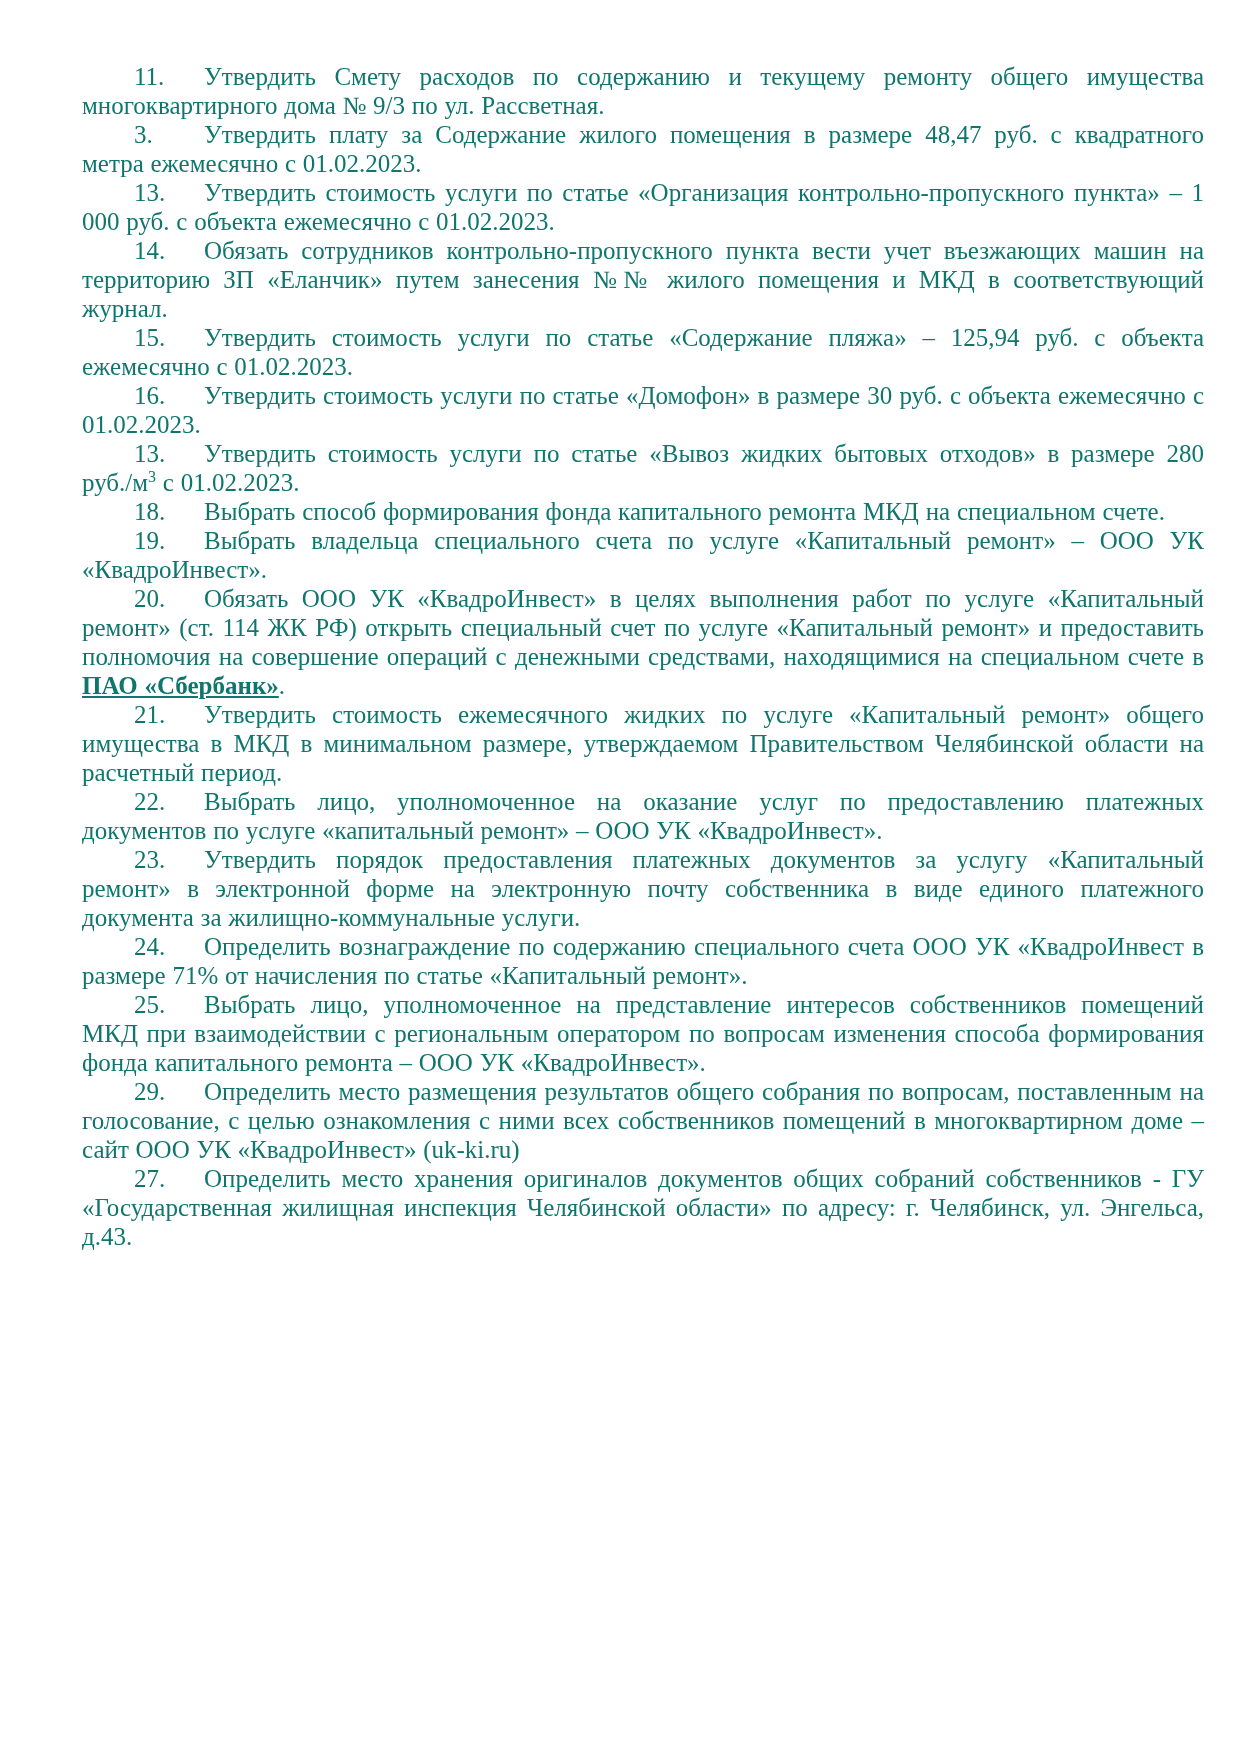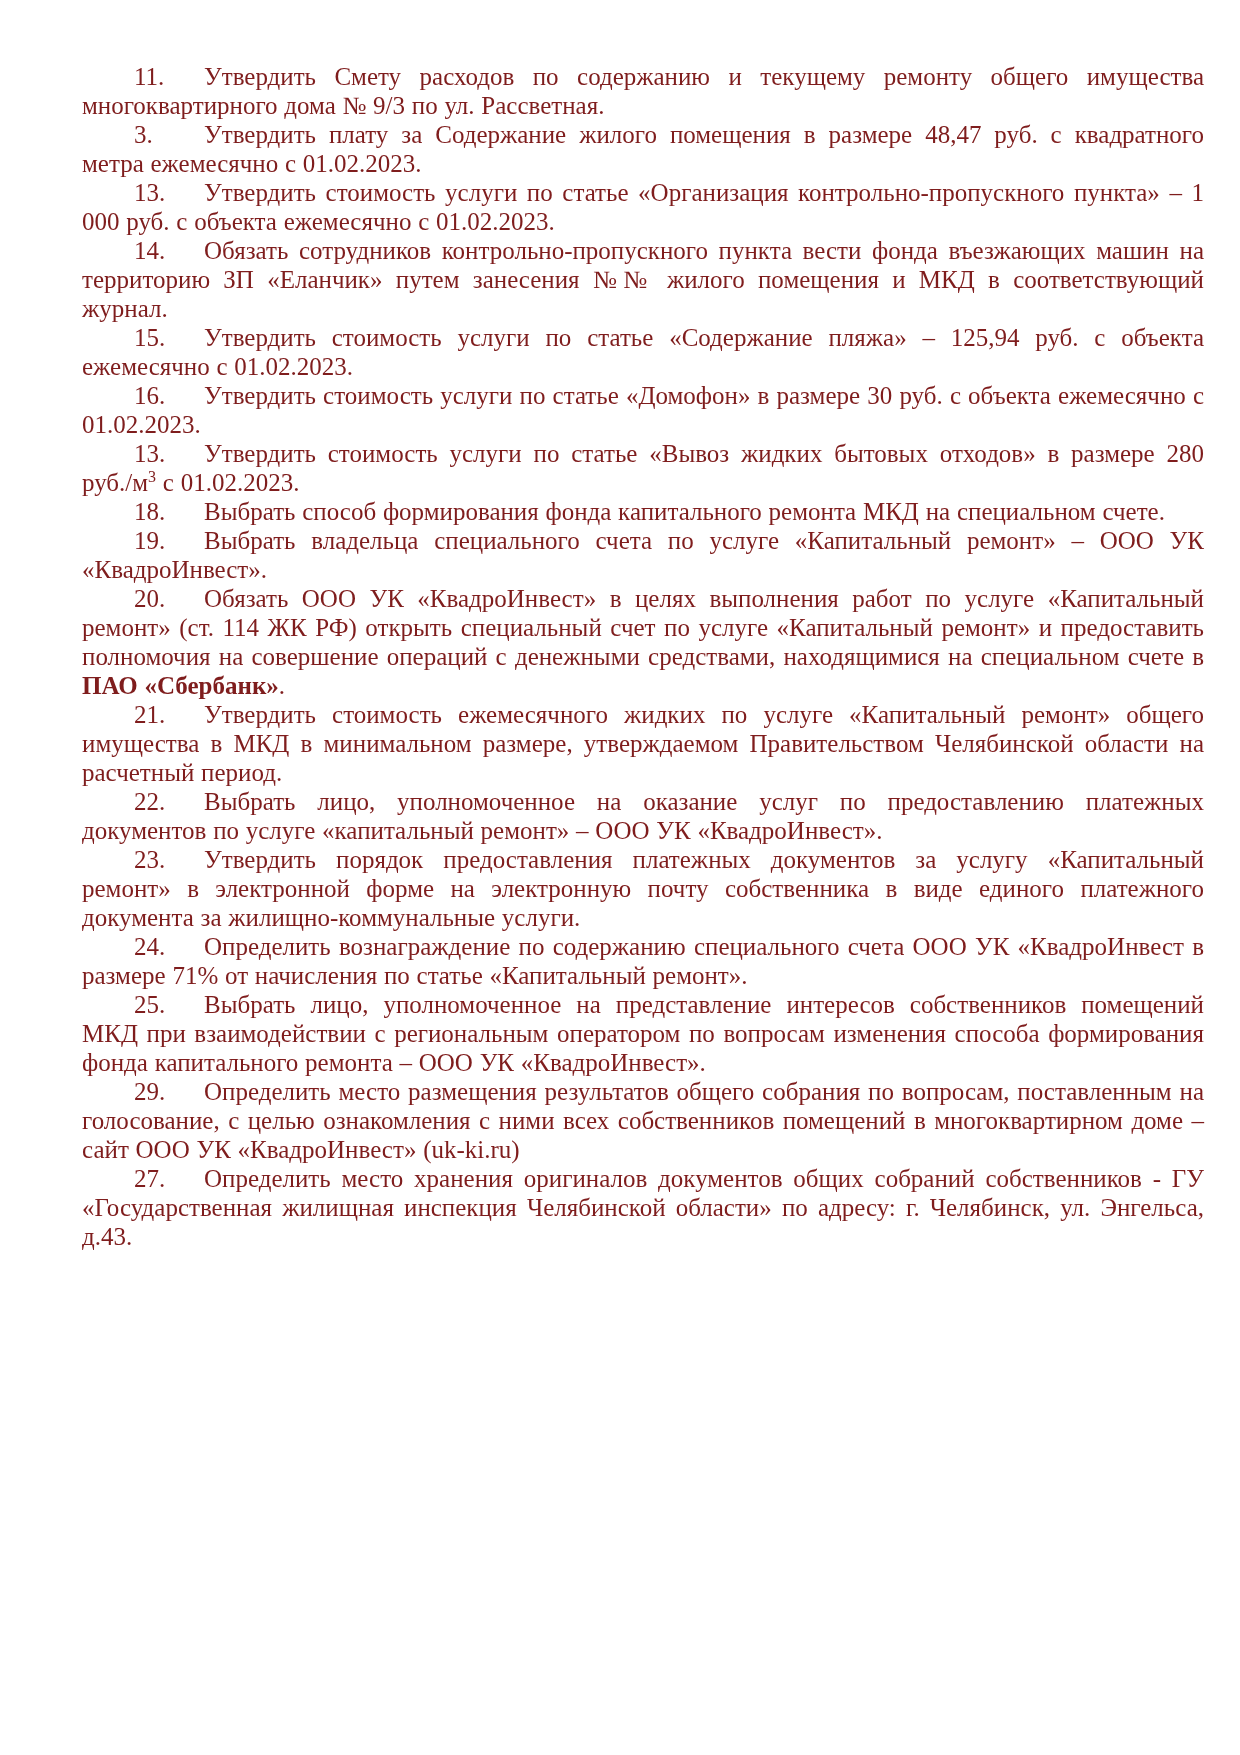--- a/index.html
+++ b/index.html
@@ -10,55 +10,56 @@
   .page {
     position: relative;
     width: 1240px;
     height: 1549px;
     background: #ffffff;
     box-sizing: border-box;
     padding: 62px 36px 0 82px;
     font-family: "Liberation Serif", "DejaVu Serif", serif;
     font-size: 25px;
     line-height: 29px;
-    color: #7f1d1d;
+    color: #0f766e;
     overflow: hidden;
   }
   .para {
     margin: 0;
     text-align: justify;
     text-indent: 52px;
     word-spacing: 0.5px;
   }
   .para .num {
     display: inline-block;
     width: 70px;
     text-indent: 0;
   }
   .para b {
     font-weight: bold;
+    text-decoration: underline;
   }
   .para sup {
     font-size: 16px;
     line-height: 0;
     vertical-align: super;
   }
 </style>
 </head>
 <body>
 
 <main class="page">
   <section>
   <p class="para"><span class="num">11.</span><span class="txt"><span>Утвердить Смету расходов по содержанию и текущему ремонту общего имущества многоквартирного дома № 9/3 по ул. Рассветная.</span></span></p>
 
   <p class="para"><span class="num">3.</span><span class="txt"><span>Утвердить плату за Содержание жилого помещения в размере 48,47 руб. с квадратного метра ежемесячно с 01.02.2023.</span></span></p>
 
   <p class="para"><span class="num">13.</span><span class="txt"><span>Утвердить стоимость услуги по статье «Организация контрольно-пропускного пункта» – 1 000 руб. с объекта ежемесячно с 01.02.2023.</span></span></p>
 
-  <p class="para"><span class="num">14.</span><span class="txt"><span>Обязать сотрудников контрольно-пропускного пункта вести фонда въезжающих машин на территорию ЗП «Еланчик» путем занесения №№ жилого помещения и МКД в соответствующий журнал.</span></span></p>
+  <p class="para"><span class="num">14.</span><span class="txt"><span>Обязать сотрудников контрольно-пропускного пункта вести учет въезжающих машин на территорию ЗП «Еланчик» путем занесения №№ жилого помещения и МКД в соответствующий журнал.</span></span></p>
 
   <p class="para"><span class="num">15.</span><span class="txt"><span>Утвердить стоимость услуги по статье «Содержание пляжа» – 125,94 руб. с объекта ежемесячно с 01.02.2023.</span></span></p>
 
   <p class="para"><span class="num">16.</span><span class="txt"><span>Утвердить стоимость услуги по статье «Домофон» в размере 30 руб. с объекта ежемесячно с 01.02.2023.</span></span></p>
 
   <p class="para"><span class="num">13.</span><span class="txt"><span>Утвердить стоимость услуги по статье «Вывоз жидких бытовых отходов» в размере 280 руб./м</span><sup>3</sup><span> с 01.02.2023.</span></span></p>
 
   <p class="para"><span class="num">18.</span><span class="txt"><span>Выбрать способ формирования фонда капитального ремонта МКД на специальном счете.</span></span></p>
 
   <p class="para"><span class="num">19.</span><span class="txt"><span>Выбрать владельца специального счета по услуге «Капитальный ремонт» – ООО УК «КвадроИнвест».</span></span></p>

